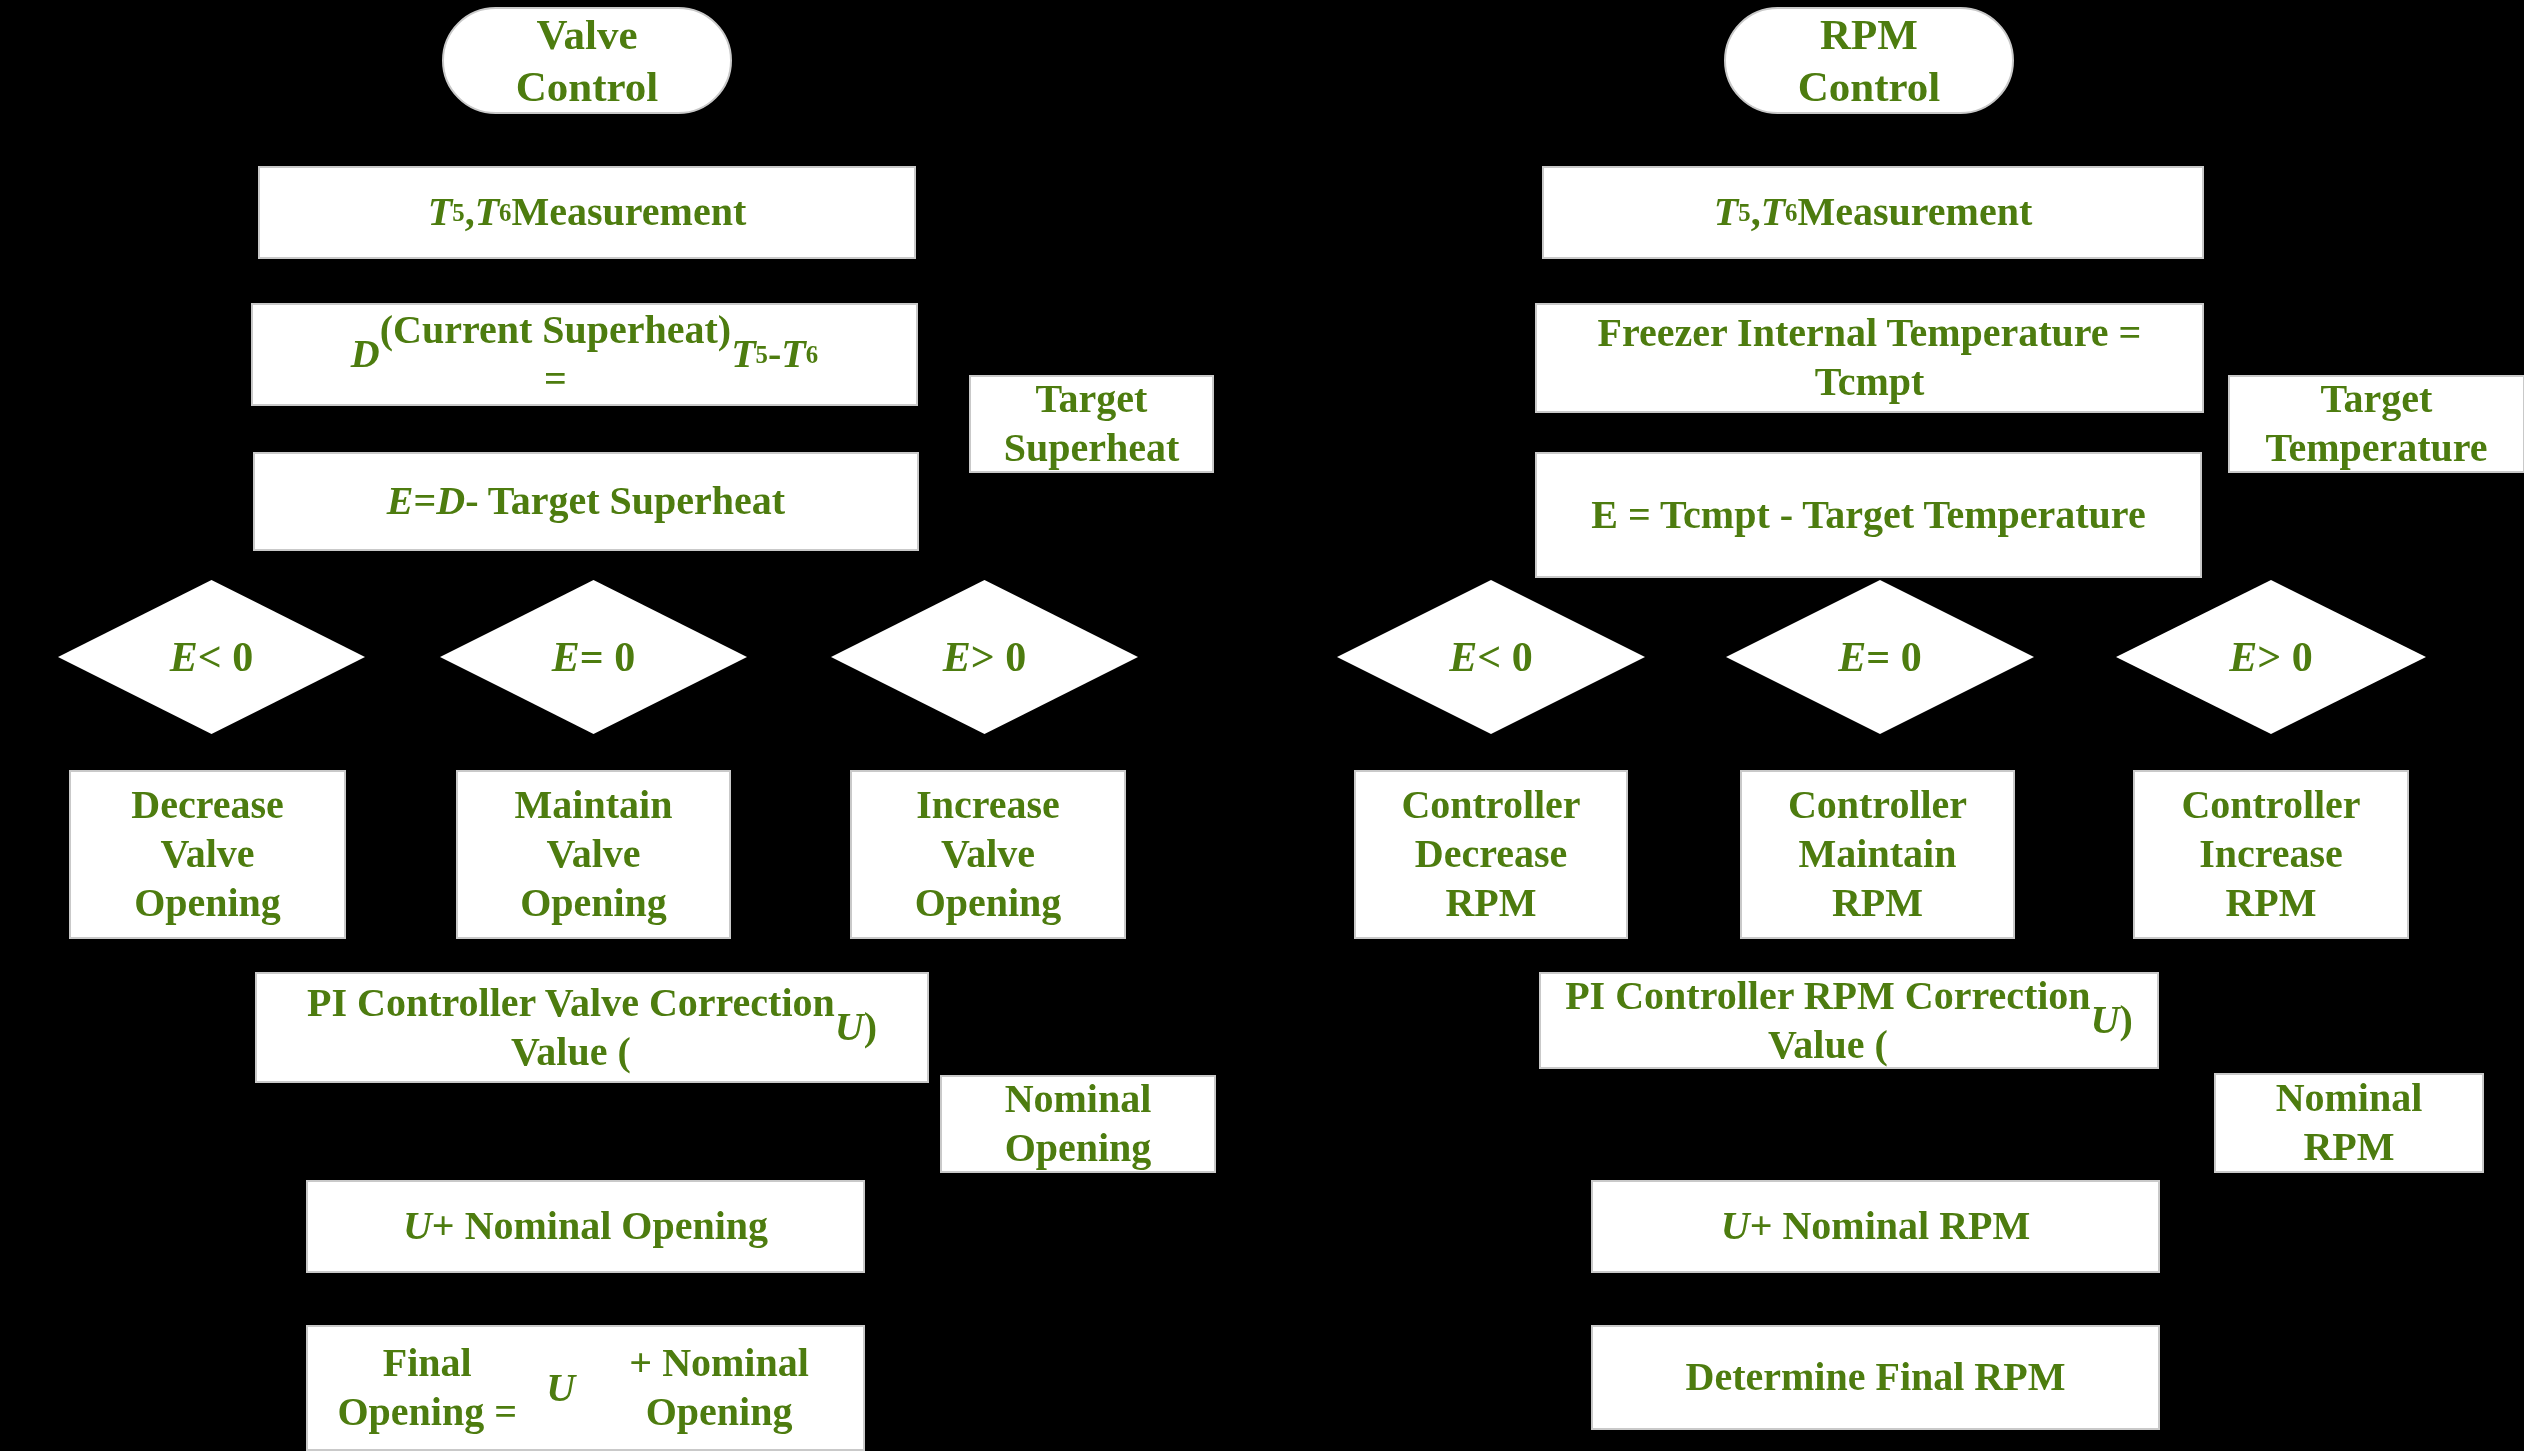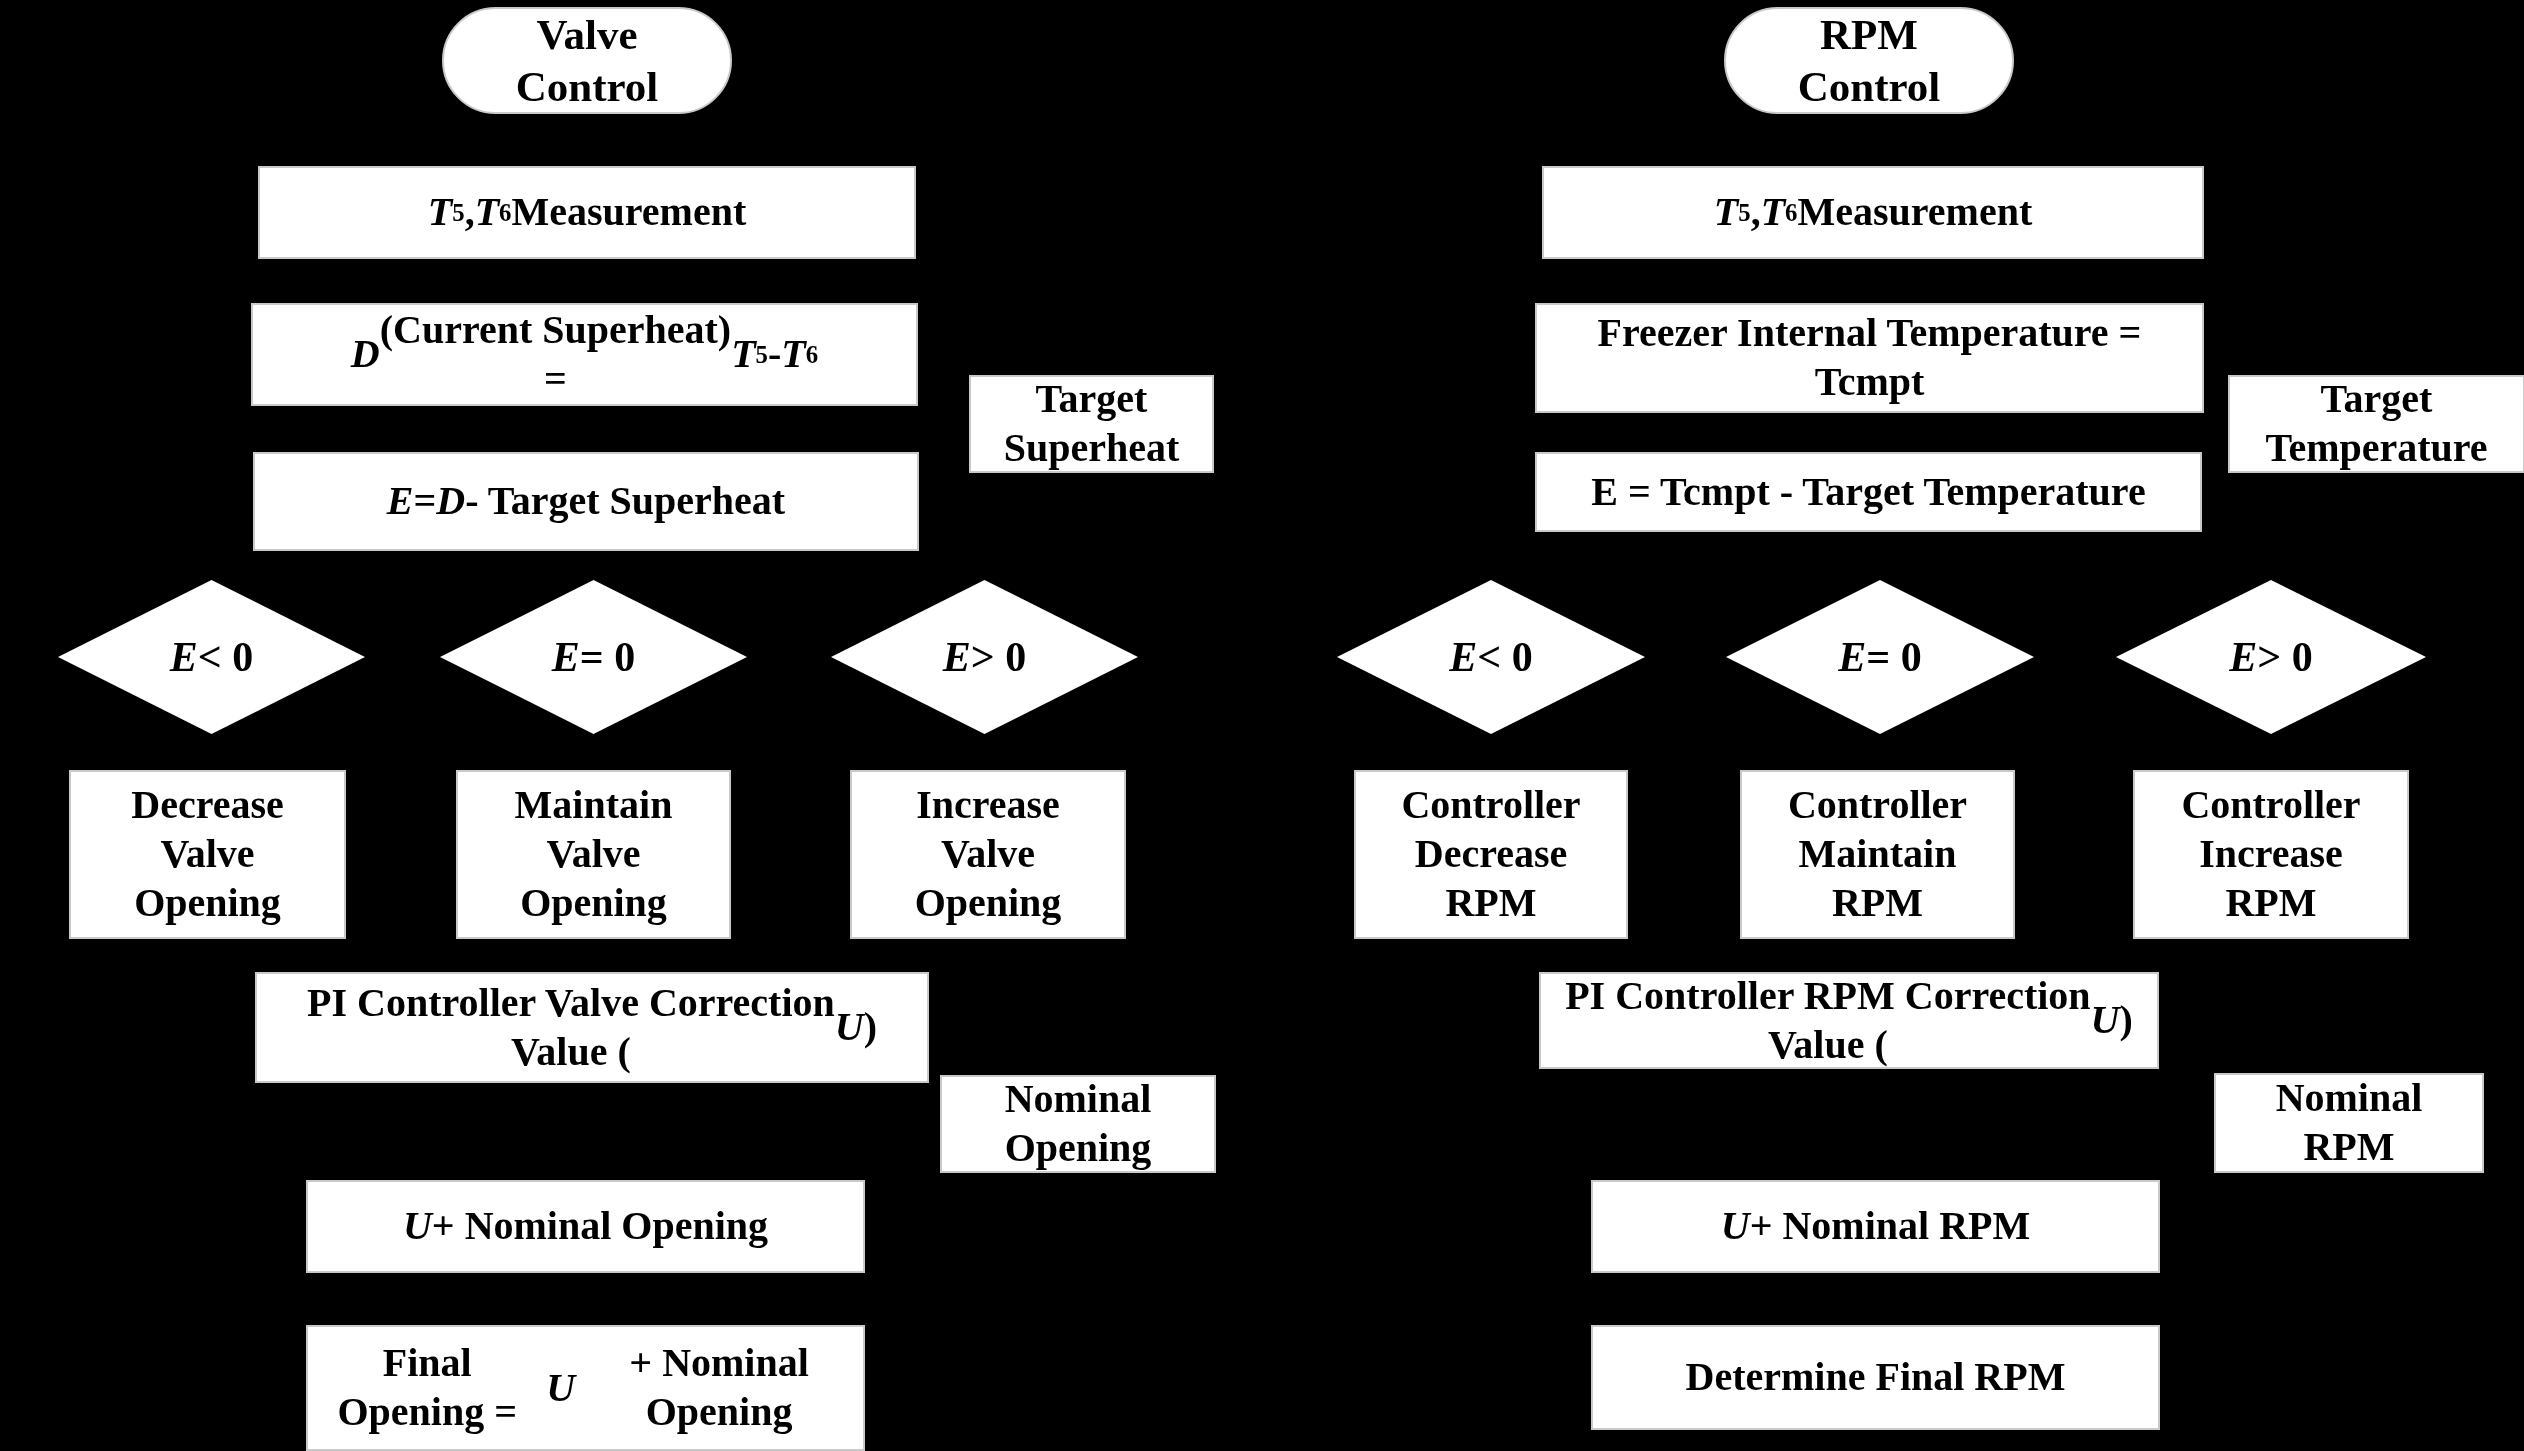--- a/index.html
+++ b/index.html
@@ -1,19 +1,19 @@
 <!DOCTYPE html>
 <html style="font-size:14.5px"><head>
 <meta charset="utf-8">
 <style>
   html,body{margin:0;padding:0;background:#000;}
   .canvas{
     position:relative;width:2525px;height:1452px;background:#000000;
     font-family:"Liberation Serif","DejaVu Serif",serif;
-    font-weight:700;color:#000000;overflow:hidden;
+    font-weight:700;color:#4d7c0f;overflow:hidden;
   }
   .node{
     position:absolute;background:#ffffff;
     display:flex;align-items:center;justify-content:center;
     text-align:center;white-space:pre-line;box-sizing:border-box;
   }
   .rect{border:2.7px solid #c9c9c9;font-size:40px;line-height:1.22;}
   .stadium{border:2.7px solid #c9c9c9;border-radius:56px;font-size:43px;line-height:1.2;}
   .diamond{clip-path:polygon(50% 0%,100% 50%,50% 100%,0% 50%);font-size:42px;line-height:1.2;}
   .node i{font-style:italic;}
@@ -69,21 +69,21 @@
 Control</div>
 
     <div class="node rect" style="left:1542px;top:166px;width:662px;height:93px"><i>T</i><sub>5</sub>, <i>T</i><sub>6</sub> Measurement</div>
 
     <div class="node rect" style="left:1535px;top:303px;width:669px;height:110px">Freezer Internal Temperature =
 Tcmpt</div>
 
     <div class="node rect" style="left:2228px;top:375px;width:297px;height:98px">Target
 Temperature</div>
 
-    <div class="node rect" style="left:1535px;top:452px;width:667px;height:80px">E = Tcmpt - Target Temperature</div>
+    <div class="node rect" style="left:1535px;top:452px;width:667px;height:126px">E = Tcmpt - Target Temperature</div>
 
     <div class="node diamond" style="left:1337px;top:580px;width:308px;height:154px"><i>E</i> &lt; 0</div>
     <div class="node diamond" style="left:1726px;top:580px;width:308px;height:154px"><i>E</i> = 0</div>
     <div class="node diamond" style="left:2116px;top:580px;width:310px;height:154px"><i>E</i> &gt; 0</div>
 
     <div class="node rect" style="left:1354px;top:770px;width:274px;height:169px">Controller
 Decrease
 RPM</div>
     <div class="node rect" style="left:1740px;top:770px;width:275px;height:169px">Controller
 Maintain

